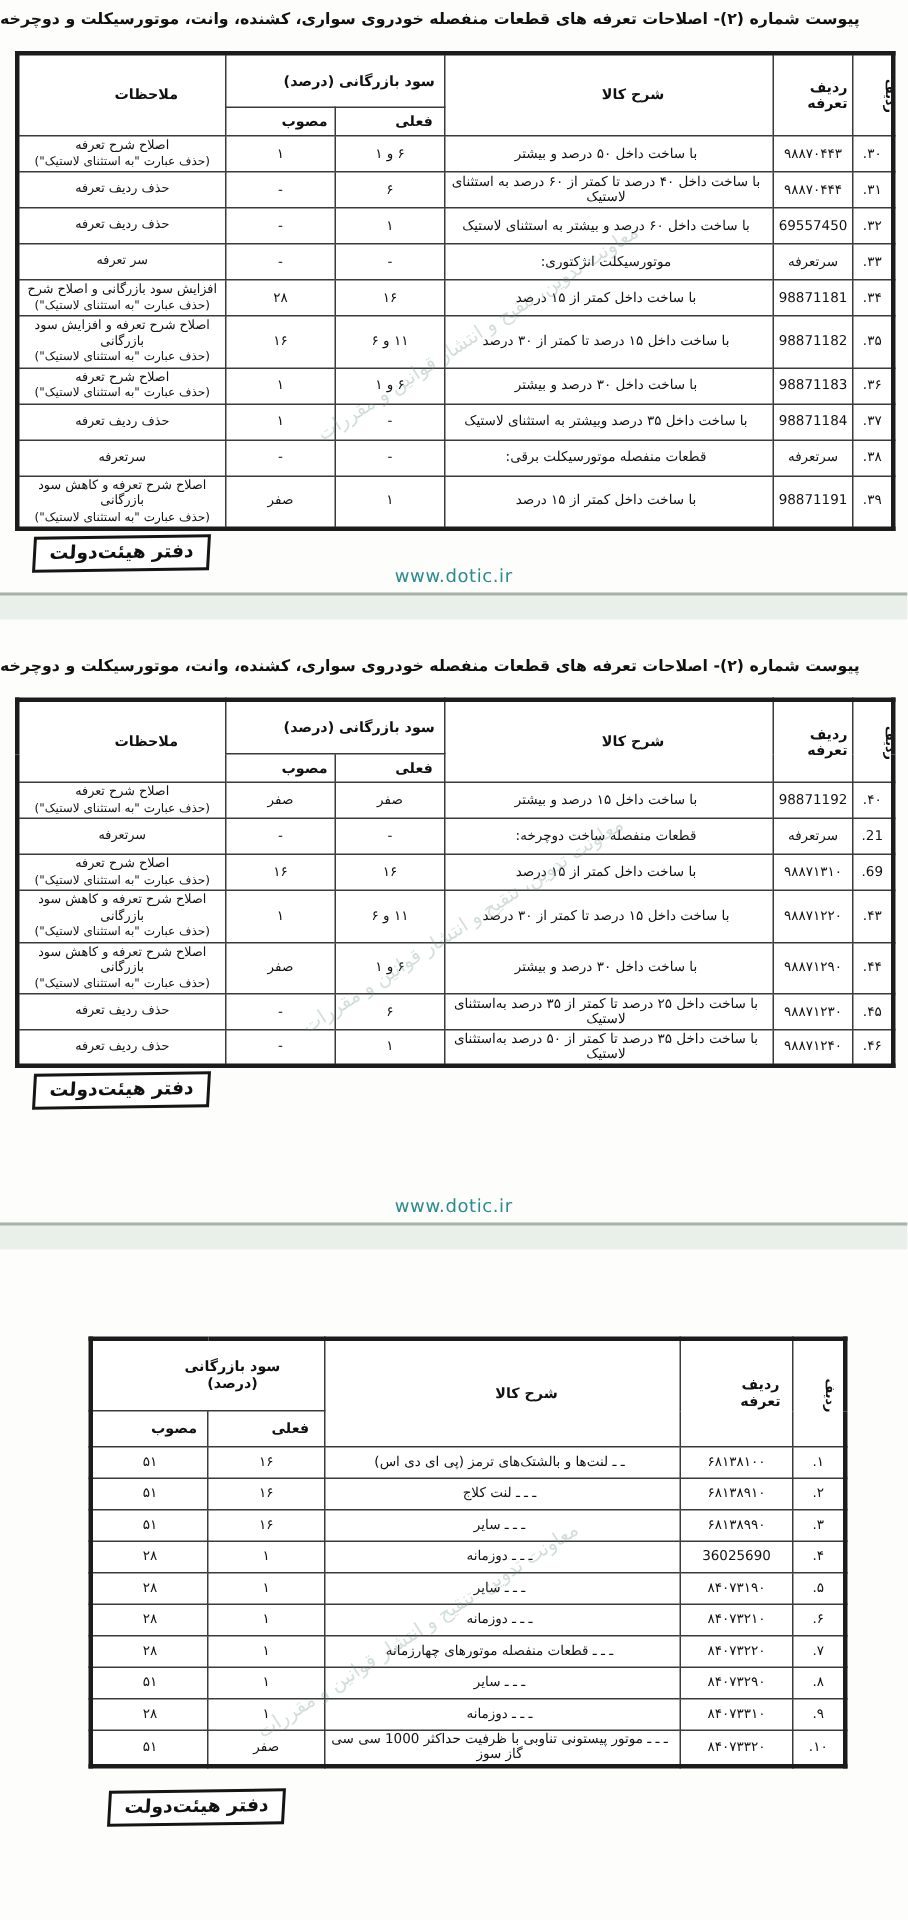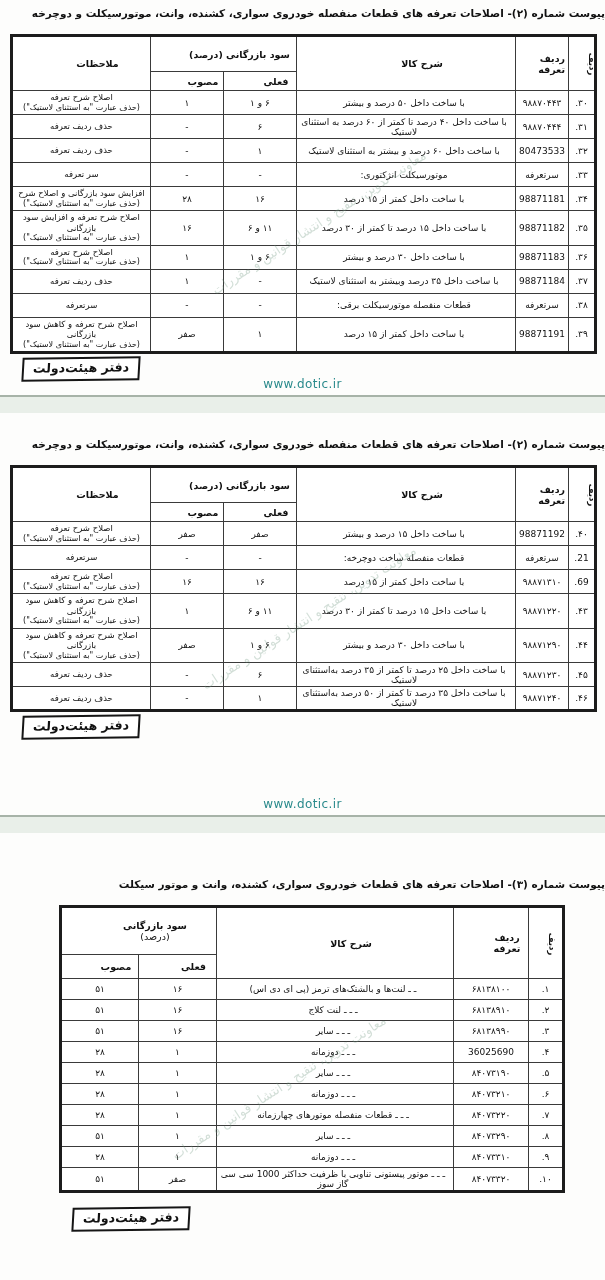--- a/index.html
+++ b/index.html
@@ -5,21 +5,21 @@
   * { margin:0; padding:0; box-sizing:border-box; }
   html,body { width:605px; height:1280px; overflow:hidden; }
   body {
     background:#fdfdfc;
     font-family:"DejaVu Sans", sans-serif;
     direction:rtl;
     position:relative;
     color:#111;
   }
   .doc-title {
-    text-align:right;
+    text-align:left;
     font-weight:bold;
     font-size:10.5px;
     line-height:14px;
   }
   .page1 { padding-top:6px; }
   .page2 { padding-top:24px; }
   .page3 { padding-top:44px; }
 
   table.tariff-table {
     border-collapse:collapse;
@@ -59,21 +59,21 @@
   td.c-row, td.c-tariff, td.c-cur, td.c-app, td.c-rem { text-align:center; }
   td.c-desc { text-align:center; padding-right:7px; }
   td.c-rem  { font-size:8.5px; line-height:10.5px; }
   td.c-rem .rem2 { font-size:8px; }
   .vertical {
     display:inline-block;
     transform:rotate(90deg);
     white-space:nowrap;
     font-size:8.5px;
   }
-  .profit2 { display:block; font-weight:normal; }
+  .profit2 { display:block; font-weight:bold; }
 
   .stamp-row { text-align:left; direction:ltr; margin-top:3px; }
   .stamp-row.sr1, .stamp-row.sr2 { padding-right:16px; direction:rtl; text-align:left; }
   .sr1, .sr2 { direction:rtl; text-align:left; padding-left:22px; }
   .sr3 { direction:rtl; text-align:left; padding-left:72px; margin-top:14px; }
   .stamp {
     display:inline-block;
     border:2px solid #151515;
     padding:1px 9px 4px;
     font-weight:bold;
@@ -157,21 +157,21 @@
           <td class="c-tariff">۹۸۸۷۰۴۴۴</td>
           <td class="c-desc">با ساخت داخل ۴۰ درصد تا کمتر از ۶۰ درصد به استثنای لاستیک</td>
           <td class="c-cur">۶</td>
           <td class="c-app">-</td>
           <td class="c-rem">
             <div class="rem1">حذف ردیف تعرفه</div>
           </td>
         </tr>
         <tr>
           <td class="c-row">۳۲.</td>
-          <td class="c-tariff">80473533</td>
+          <td class="c-tariff">69557450</td>
           <td class="c-desc">با ساخت داخل ۶۰ درصد و بیشتر به استثنای لاستیک</td>
           <td class="c-cur">۱</td>
           <td class="c-app">-</td>
           <td class="c-rem">
             <div class="rem1">حذف ردیف تعرفه</div>
           </td>
         </tr>
         <tr>
           <td class="c-row">۳۳.</td>
           <td class="c-tariff">سرتعرفه</td>
@@ -357,21 +357,20 @@
       </tbody>
     </table>
   <div class="stamp-row sr2">
     <span class="stamp">دفتر هیئت‌دولت</span>
   </div>
   <div class="site-link link2">www.dotic.ir</div>
   <div class="band"></div>
 </div>
 
 <div class="page3">
-  <div class="doc-title">پیوست شماره (۳)- اصلاحات تعرفه های قطعات خودروی سواری، کشنده، وانت و موتور سیکلت</div>
   <table class="tariff-table t3">
       <colgroup>
         <col class="col-row">
         <col class="col-tariff">
         <col class="col-desc">
         <col class="col-cur">
         <col class="col-app">
       </colgroup>
       <thead>
         <tr class="main">

